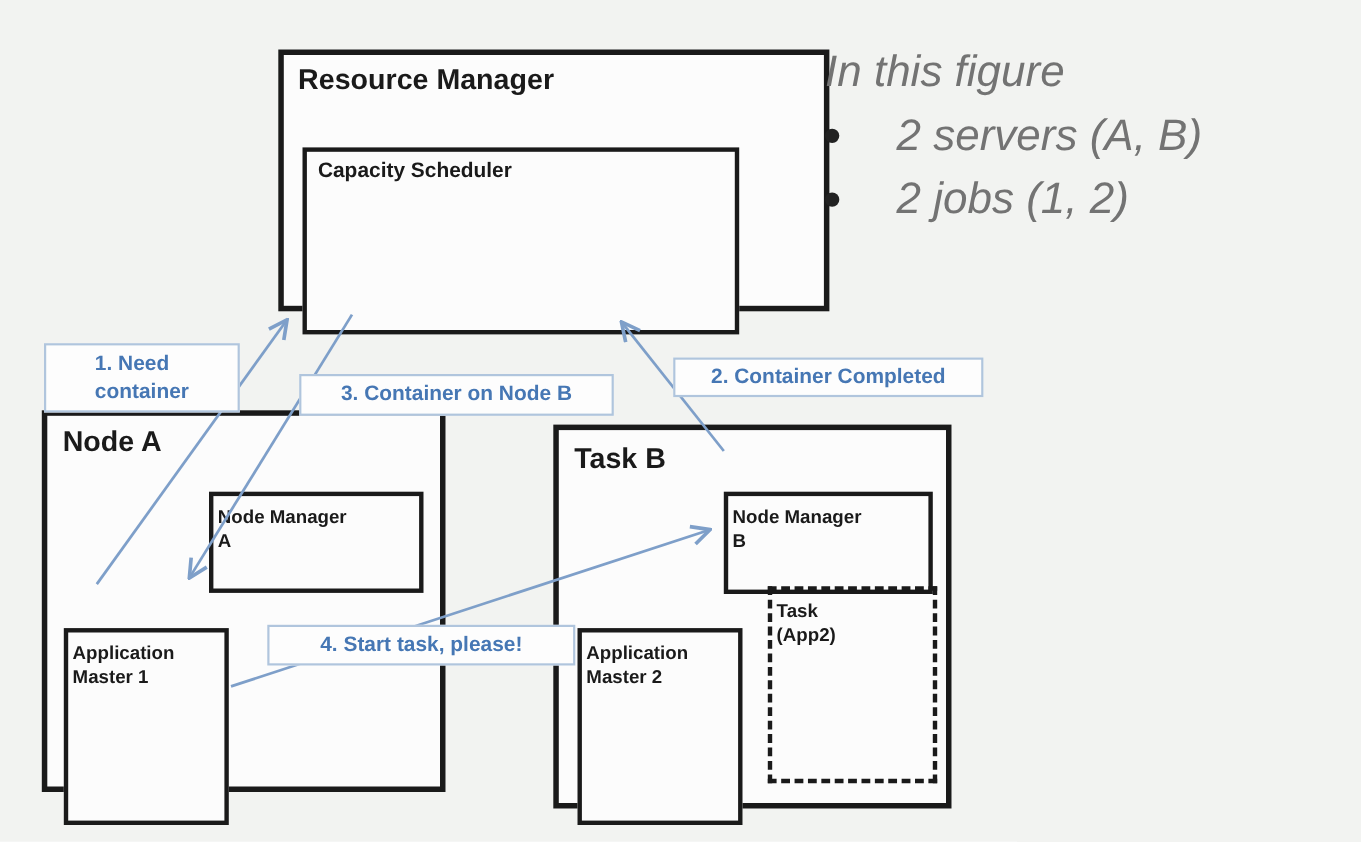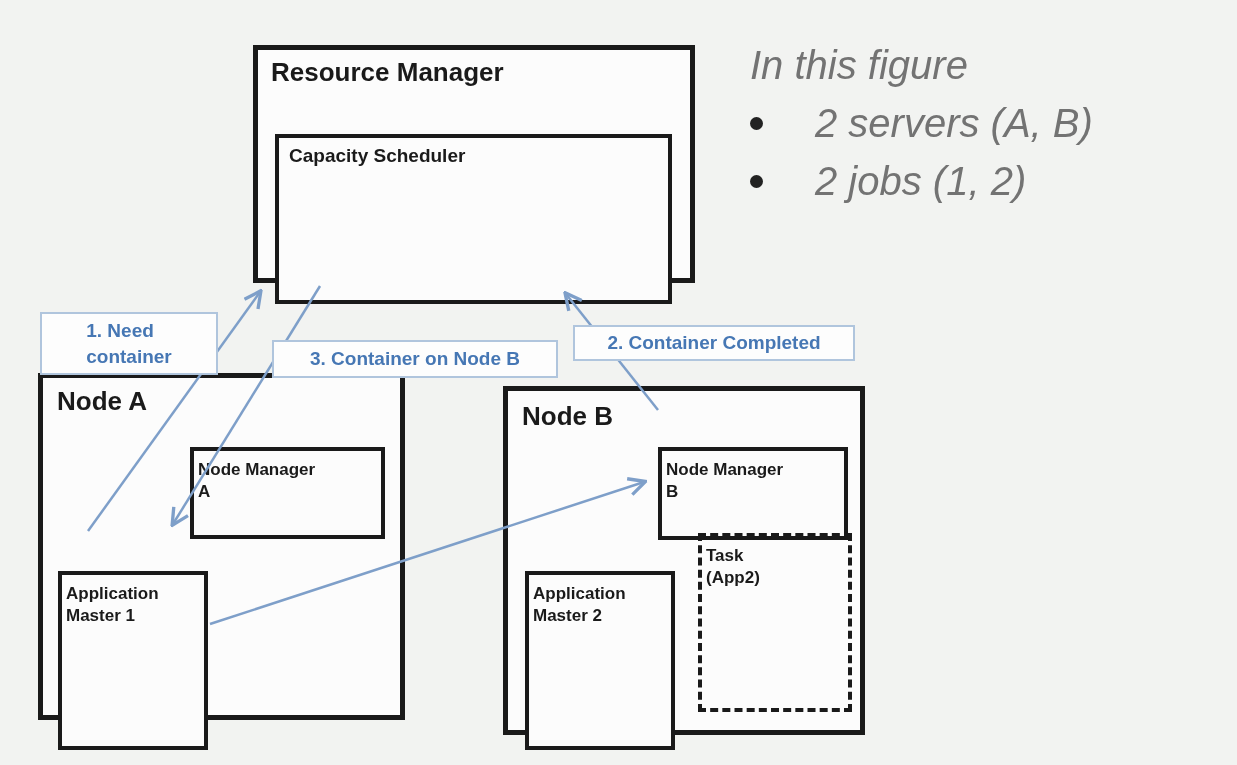--- a/index.html
+++ b/index.html
@@ -102,21 +102,21 @@
     background: #222;
     margin-right: 52px;
     flex: 0 0 auto;
   }
 </style>
 </head>
 <body>
 
 <div class="canvas" style="--bg: #f2f3f1; --box-border: #1a1a1a; --accent-blue: #4677b4; --line-blue: #7e9fc9; --label-border: #b0c5dd;">
 
-  <div class="box outer" style="left:253px; top:45px; width:442px; height:238px;">
+  <div class="box outer" style="left:253px; top:45px; width:501px; height:238px;">
     <div class="box-title title-lg" style="left:13px; top:8px;">Resource Manager</div>
     <div class="box inner" style="left:17px; top:46px; width:397px; height:170px;">
       <div class="box-title title-sm" style="left:10px; top:7px;">Capacity Scheduler</div>
     </div>
   </div>
 
   <div class="figure-note">
     <div class="heading">In this figure</div>
     <div class="note-bullet-row">
       <span class="bullet-dot"></span>
@@ -138,21 +138,21 @@
     </div>
   </div>
   <div class="box inner" style="left:58px; top:533px; width:150px; height:179px;">
     <div class="inner-label">
       <span>Application</span>
       <span>Master 1</span>
     </div>
   </div>
 
   <div class="box outer" style="left:503px; top:386px; width:362px; height:349px;">
-    <div class="box-title title-lg" style="left:14px; top:11px;">Node B</div>
+    <div class="box-title title-lg" style="left:14px; top:11px;">Task B</div>
   </div>
   <div class="box inner" style="left:658px; top:409px; width:190px; height:93px;">
     <div class="inner-label">
       <span>Node Manager</span>
       <span>B</span>
     </div>
   </div>
   <div class="box inner" style="left:525px; top:533px; width:150px; height:179px;">
     <div class="inner-label">
       <span>Application</span>
@@ -177,20 +177,23 @@
     <line class="arrow-line" x1="320" y1="286" x2="173" y2="524" marker-end="url(#ah)"></line>
     <line class="arrow-line" x1="210" y1="624" x2="644" y2="482" marker-end="url(#ah)"></line>
   </svg>
 
   <div class="step-label left-align" style="left:40px; top:312px; width:178px; height:63px;">
     <div>
       <span>1. Need</span>
       <span>container</span>
     </div>
   </div>
-  <div class="step-label" style="left:573px; top:325px; width:282px; height:36px;">
+  <div class="step-label" style="left:612px; top:325px; width:282px; height:36px;">
     <span>2. Container Completed</span>
   </div>
   <div class="step-label" style="left:272px; top:340px; width:286px; height:38px;">
     <span>3. Container on Node B</span>
   </div>
+  <div class="step-label" style="left:243px; top:568px; width:280px; height:37px;">
+    <span>4. Start task, please!</span>
+  </div>
 
 </div>
 
 </body></html>

